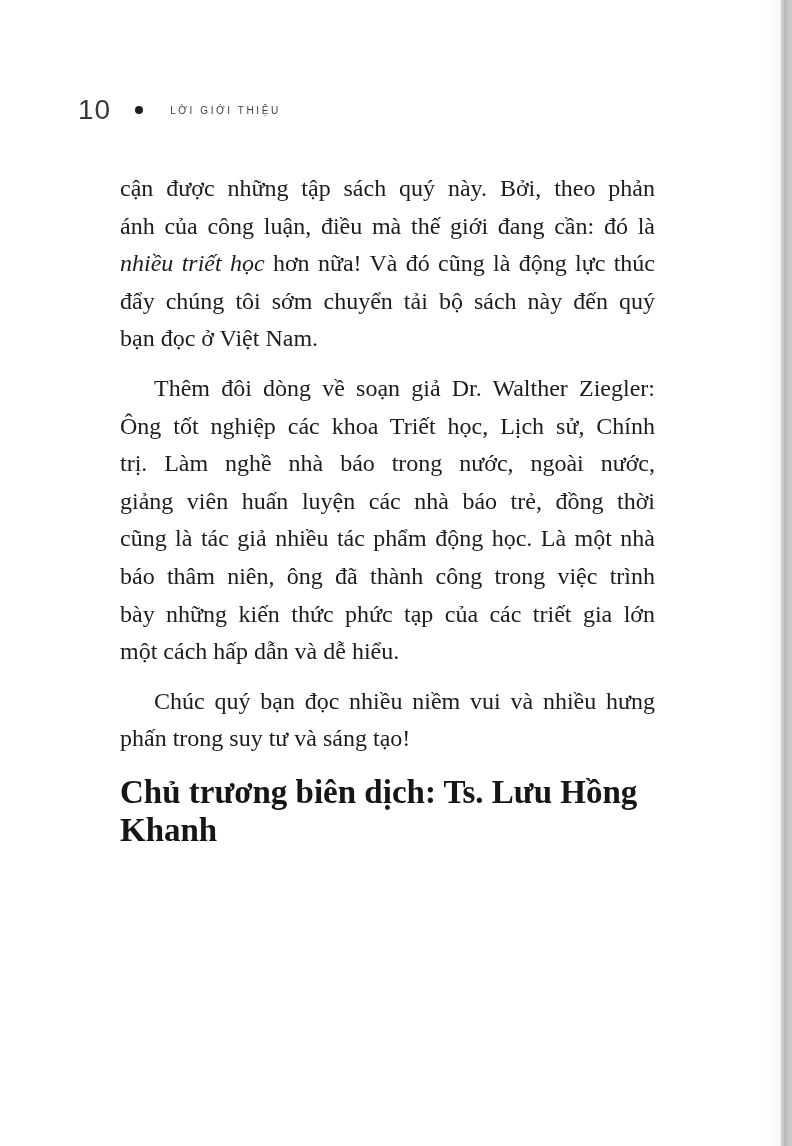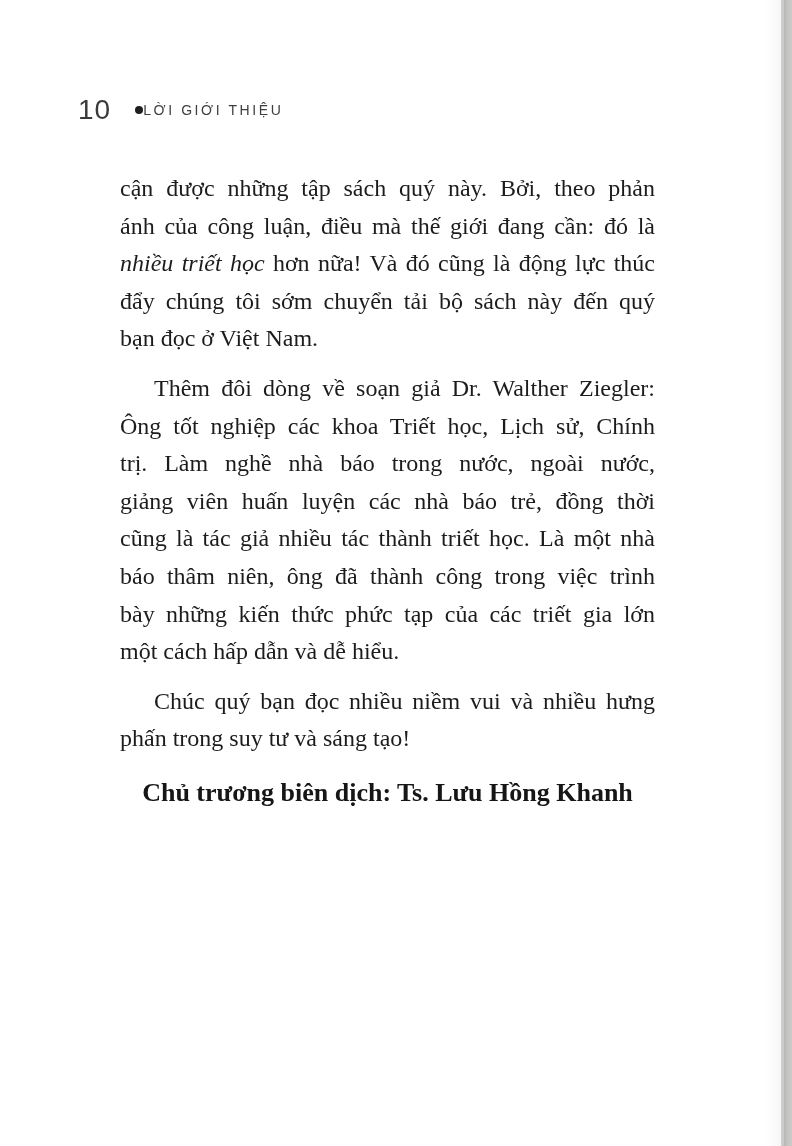--- a/index.html
+++ b/index.html
@@ -46,21 +46,22 @@
     letter-spacing: 1px;
     color: #3a3a3a;
   }
   .bullet {
     width: 8px; height: 8px;
     border-radius: 50%;
     background: #1f1f1f;
     margin-left: 24px;
   }
   .section-title {
-    font-size: 14px;
+    margin-left: 27px;
+    font-size: 10px;
     letter-spacing: 2.6px;
     color: #3e3e3e;
   }
 
   
   .text-block {
     position: absolute;
     left: 120px; top: 170px;
     width: 535px;
     font-size: 24px;
@@ -71,23 +72,23 @@
   .line {
     text-align: justify;
     text-align-last: justify;
   }
   .line.last { text-align-last: left; }
   .line.indent { text-indent: 34px; }
   .line i { font-style: italic; }
 
   .signature {
     margin-top: 16px;
-    text-align: center;
+    text-align: left;
     font-weight: bold;
-    font-size: 26px;
+    font-size: 33px;
     color: #161616;
   }
 </style>
 </head>
 <body>
 
 <div class="page-shade"></div>
 <div class="page-edge"></div>
 
 <div class="header">
@@ -103,21 +104,21 @@
       <div class="line"><span>ánh của công luận, điều mà thế giới đang cần: đó là</span></div>
       <div class="line"><i>nhiều triết học</i><span> hơn nữa! Và đó cũng là động lực thúc</span></div>
       <div class="line"><span>đẩy chúng tôi sớm chuyển tải bộ sách này đến quý</span></div>
       <div class="line last"><span>bạn đọc ở Việt Nam.</span></div>
     </div>
     <div class="paragraph">
       <div class="line indent"><span>Thêm đôi dòng về soạn giả Dr. Walther Ziegler:</span></div>
       <div class="line"><span>Ông tốt nghiệp các khoa Triết học, Lịch sử, Chính</span></div>
       <div class="line"><span>trị. Làm nghề nhà báo trong nước, ngoài nước,</span></div>
       <div class="line"><span>giảng viên huấn luyện các nhà báo trẻ, đồng thời</span></div>
-      <div class="line"><span>cũng là tác giả nhiều tác thành triết học. Là một nhà</span></div>
+      <div class="line"><span>cũng là tác giả nhiều tác phẩm động học. Là một nhà</span></div>
       <div class="line"><span>báo thâm niên, ông đã thành công trong việc trình</span></div>
       <div class="line"><span>bày những kiến thức phức tạp của các triết gia lớn</span></div>
       <div class="line last"><span>một cách hấp dẫn và dễ hiểu.</span></div>
     </div>
     <div class="paragraph">
       <div class="line indent"><span>Chúc quý bạn đọc nhiều niềm vui và nhiều hưng</span></div>
       <div class="line last"><span>phấn trong suy tư và sáng tạo!</span></div>
     </div>
     <div class="signature">Chủ trương biên dịch: Ts. Lưu Hồng Khanh</div>
   </div>

